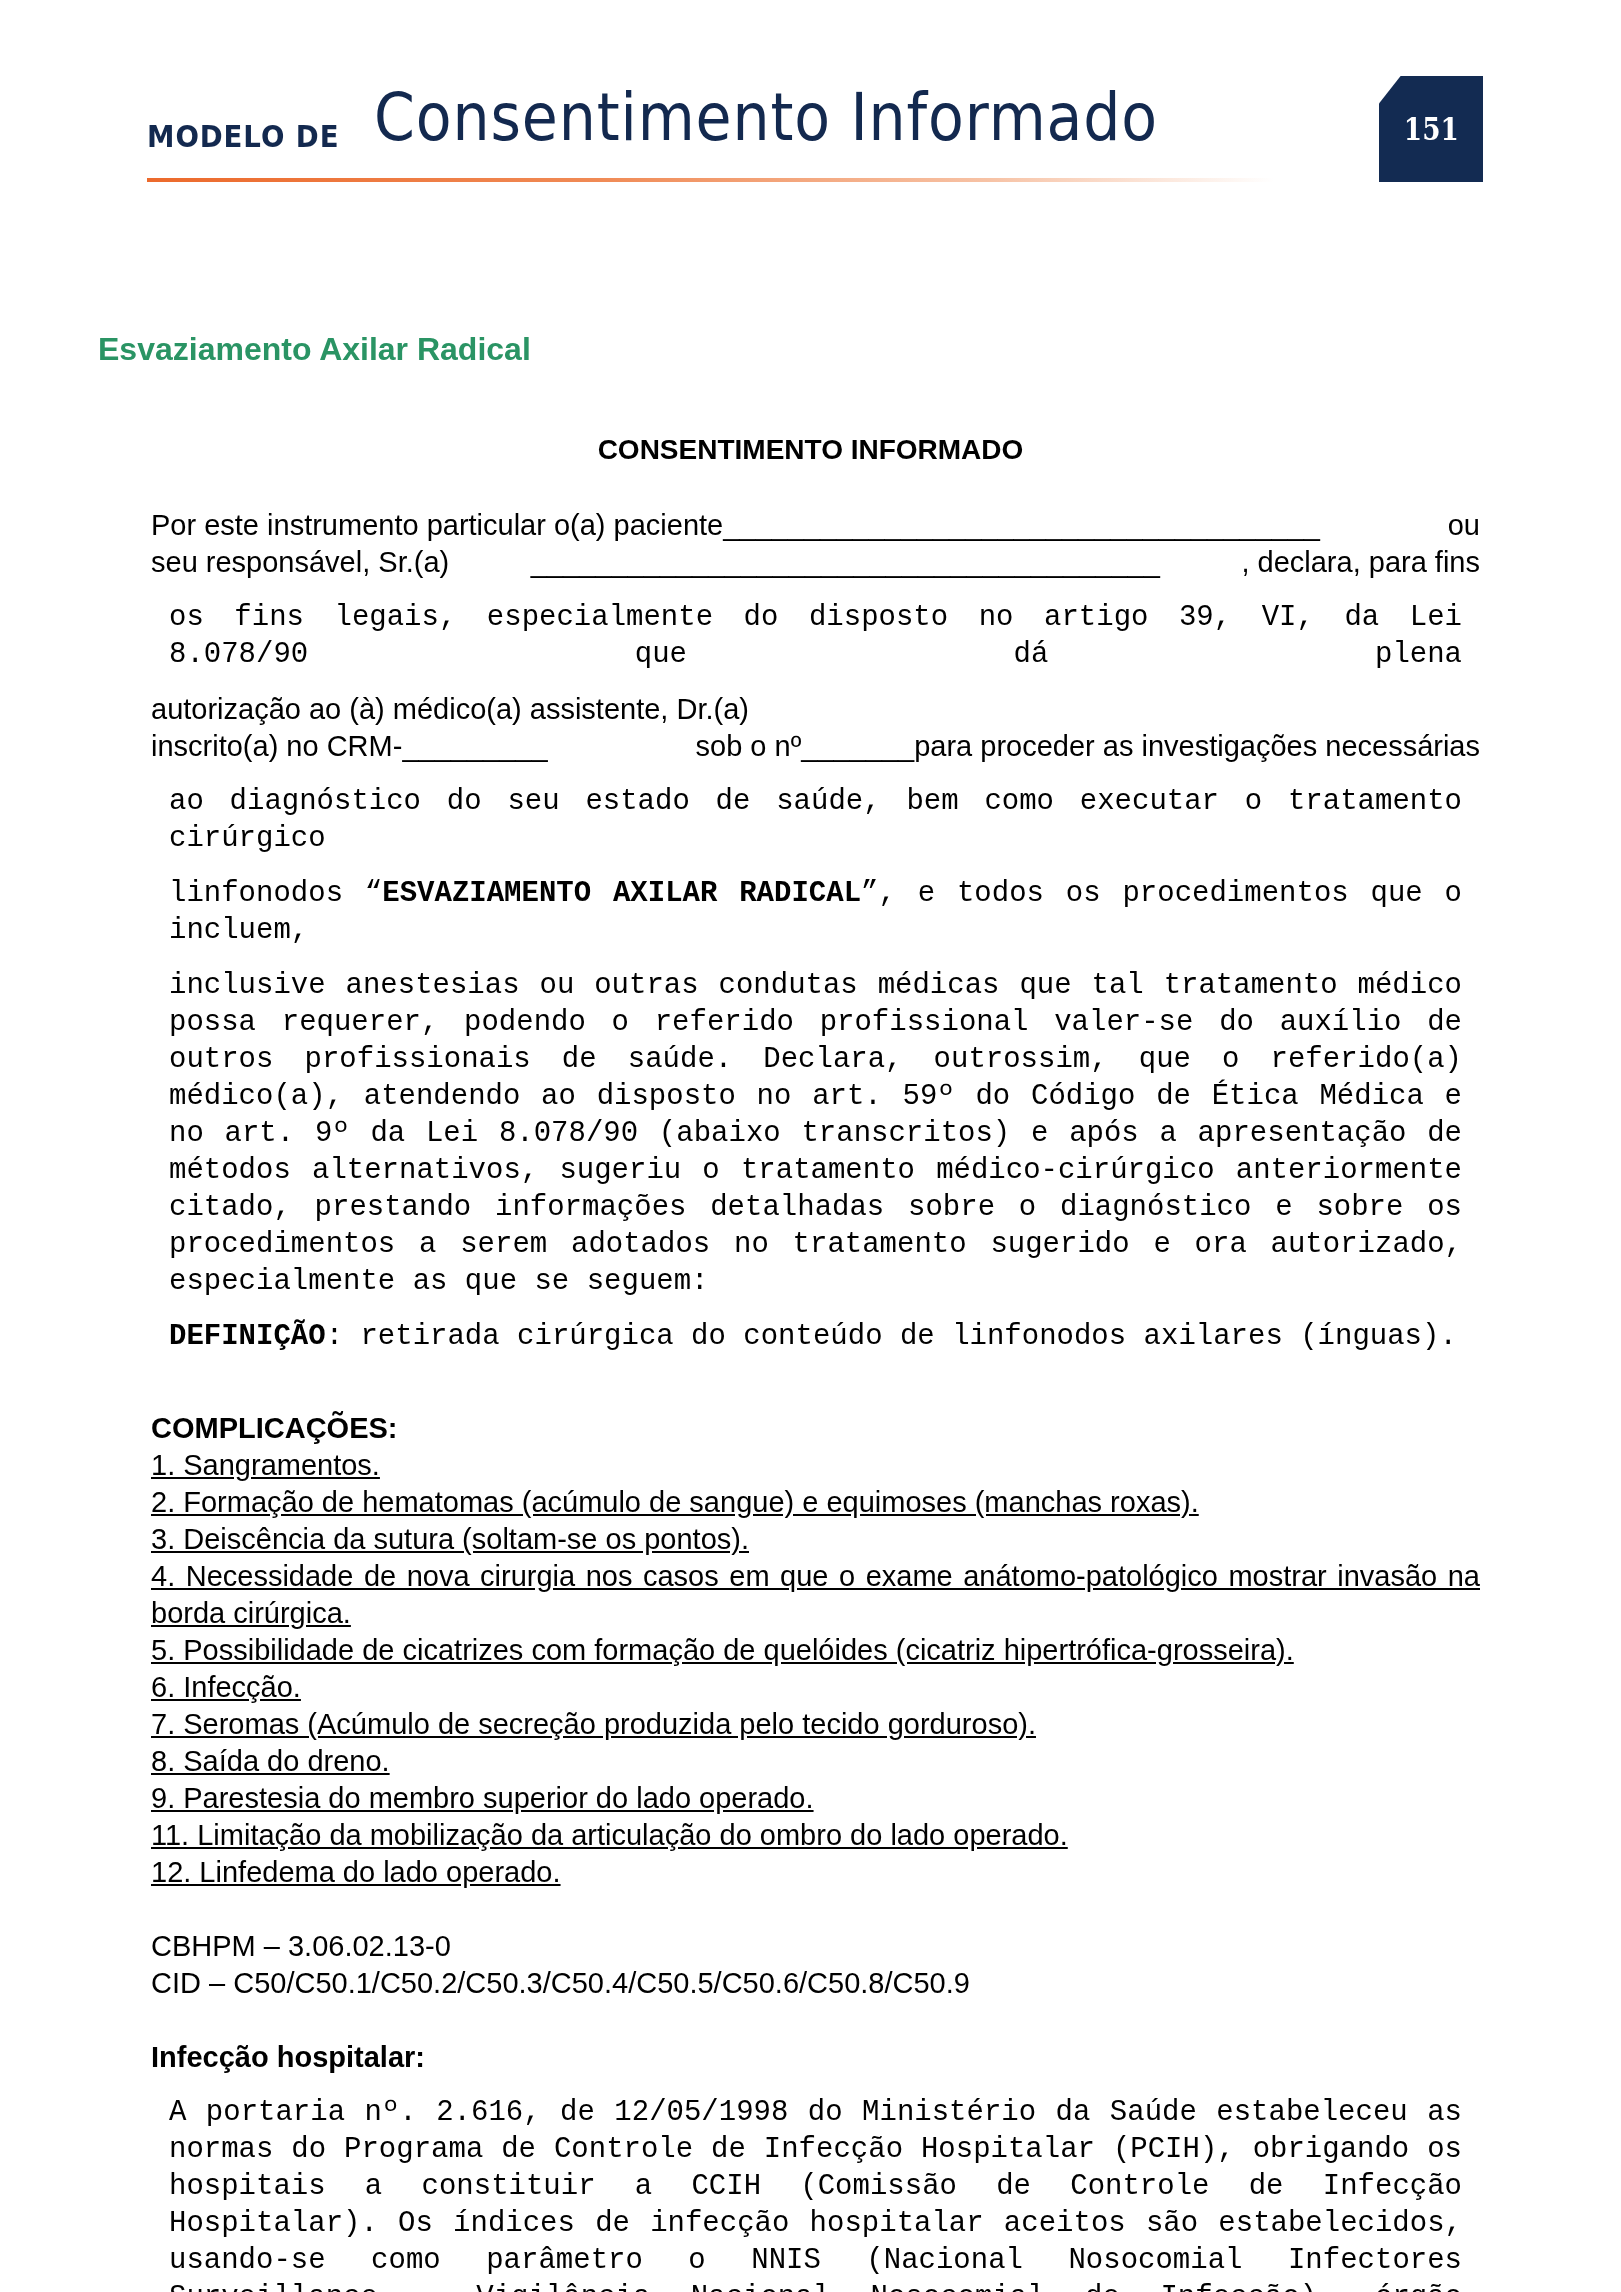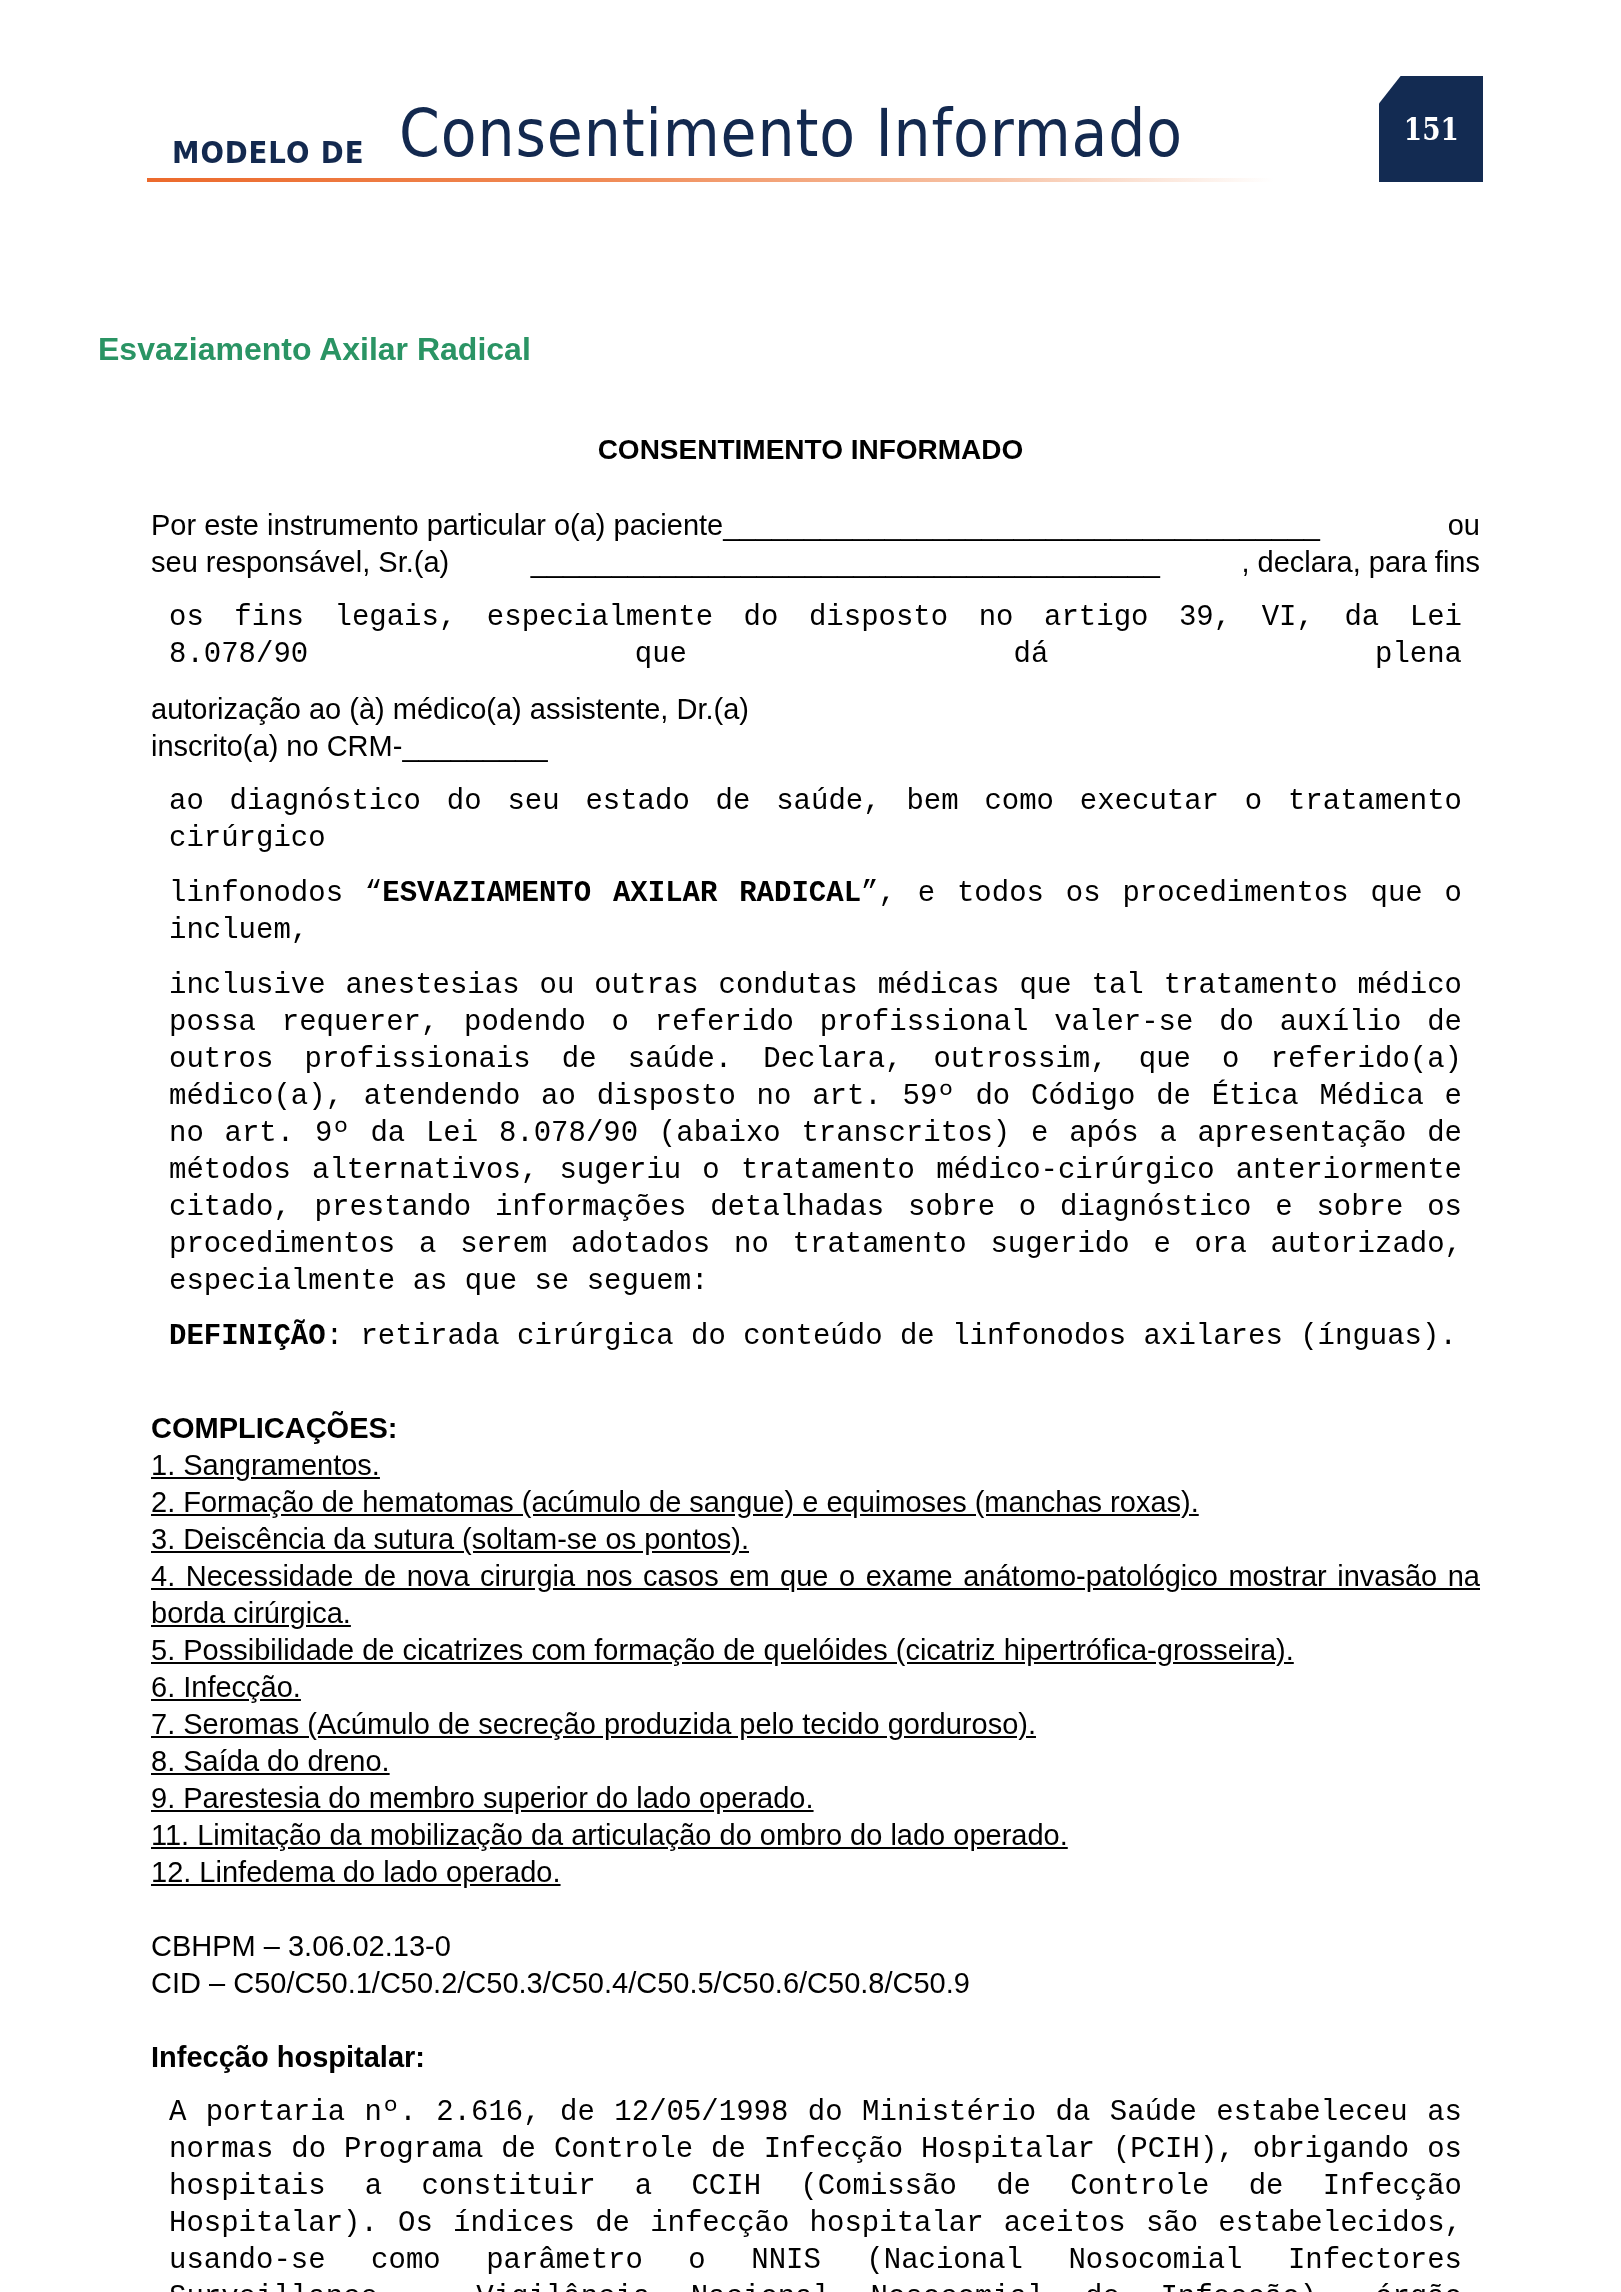--- a/index.html
+++ b/index.html
@@ -11,24 +11,23 @@
       width: 1621px;
       height: 2293px;
       position: relative;
       overflow: hidden;
       font-family: "Liberation Sans", sans-serif;
       color: #000000;
     }
     .header {
       position: absolute;
       left: 147px;
-      top: 96px;
+      top: 80px;
       width: 1127px;
       height: 98px;
-      margin-left: 25px;
     }
     .header-prefix {
       position: absolute;
       left: 0;
       top: 39px;
       font-family: "DejaVu Sans", sans-serif;
       font-weight: bold;
       font-size: 30px;
       letter-spacing: 1px;
       color: #13294f;
@@ -148,20 +147,21 @@
       <span>seu responsável, Sr.(a)</span>
       <span class="blank">_______________________________________</span>
       <span>, declara, para fins</span>
     </div>
     <p class="para" style="text-align-last: justify;">os fins legais, especialmente do disposto no artigo 39, VI, da Lei 8.078/90 que dá plena</p>
     <div class="justify-line">
       <span>autorização ao (à) médico(a) assistente, Dr.(a)</span>
     </div>
     <div class="justify-line">
       <span><span>inscrito(a) no CRM-</span><span class="blank">_________</span></span>
+      <span><span> sob o nº</span><span class="blank">_______</span><span>para proceder as investigações necessárias</span></span>
     </div>
     <p class="para" style="text-align-last: justify;">ao diagnóstico do seu estado de saúde, bem como executar o tratamento cirúrgico</p>
     <p class="para" style="text-align-last: justify;"><span>linfonodos “</span><b>ESVAZIAMENTO AXILAR RADICAL</b><span>”, e todos os procedimentos que o incluem,</span></p>
     <p class="para hang">inclusive anestesias ou outras condutas médicas que tal tratamento médico possa requerer, podendo o referido profissional valer-se do auxílio de outros profissionais de saúde. Declara, outrossim, que o referido(a) médico(a), atendendo ao disposto no art. 59º do Código de Ética Médica e no art. 9º da Lei 8.078/90 (abaixo transcritos) e após a apresentação de métodos alternativos, sugeriu o tratamento médico-cirúrgico anteriormente citado, prestando informações detalhadas sobre o diagnóstico e sobre os procedimentos a serem adotados no tratamento sugerido e ora autorizado, especialmente as que se seguem:</p>
     <p class="para"><b>DEFINIÇÃO</b><span>: retirada cirúrgica do conteúdo de linfonodos axilares (ínguas).</span></p>
   </div>
 
   <div class="gap"></div>
 
   <div>

